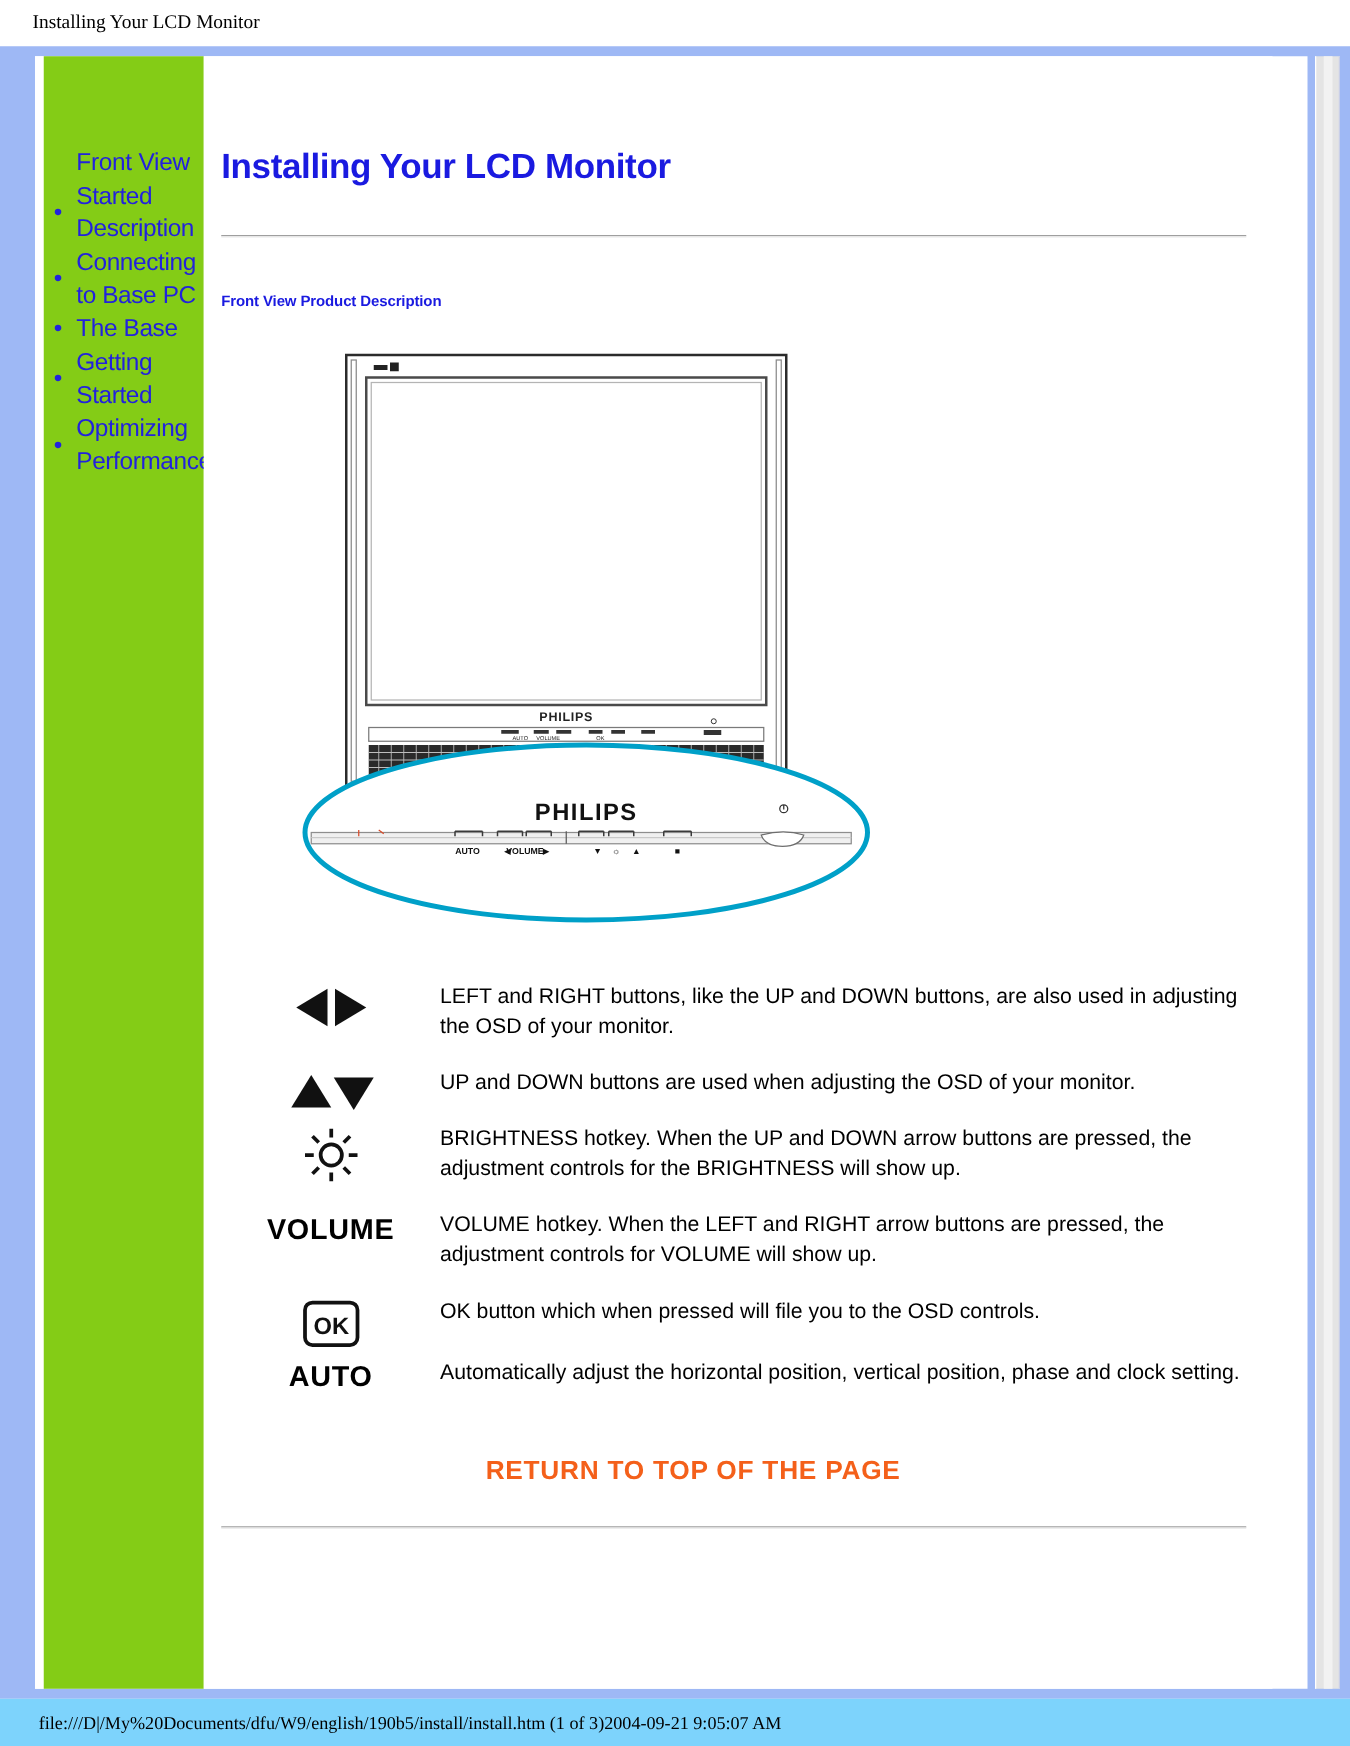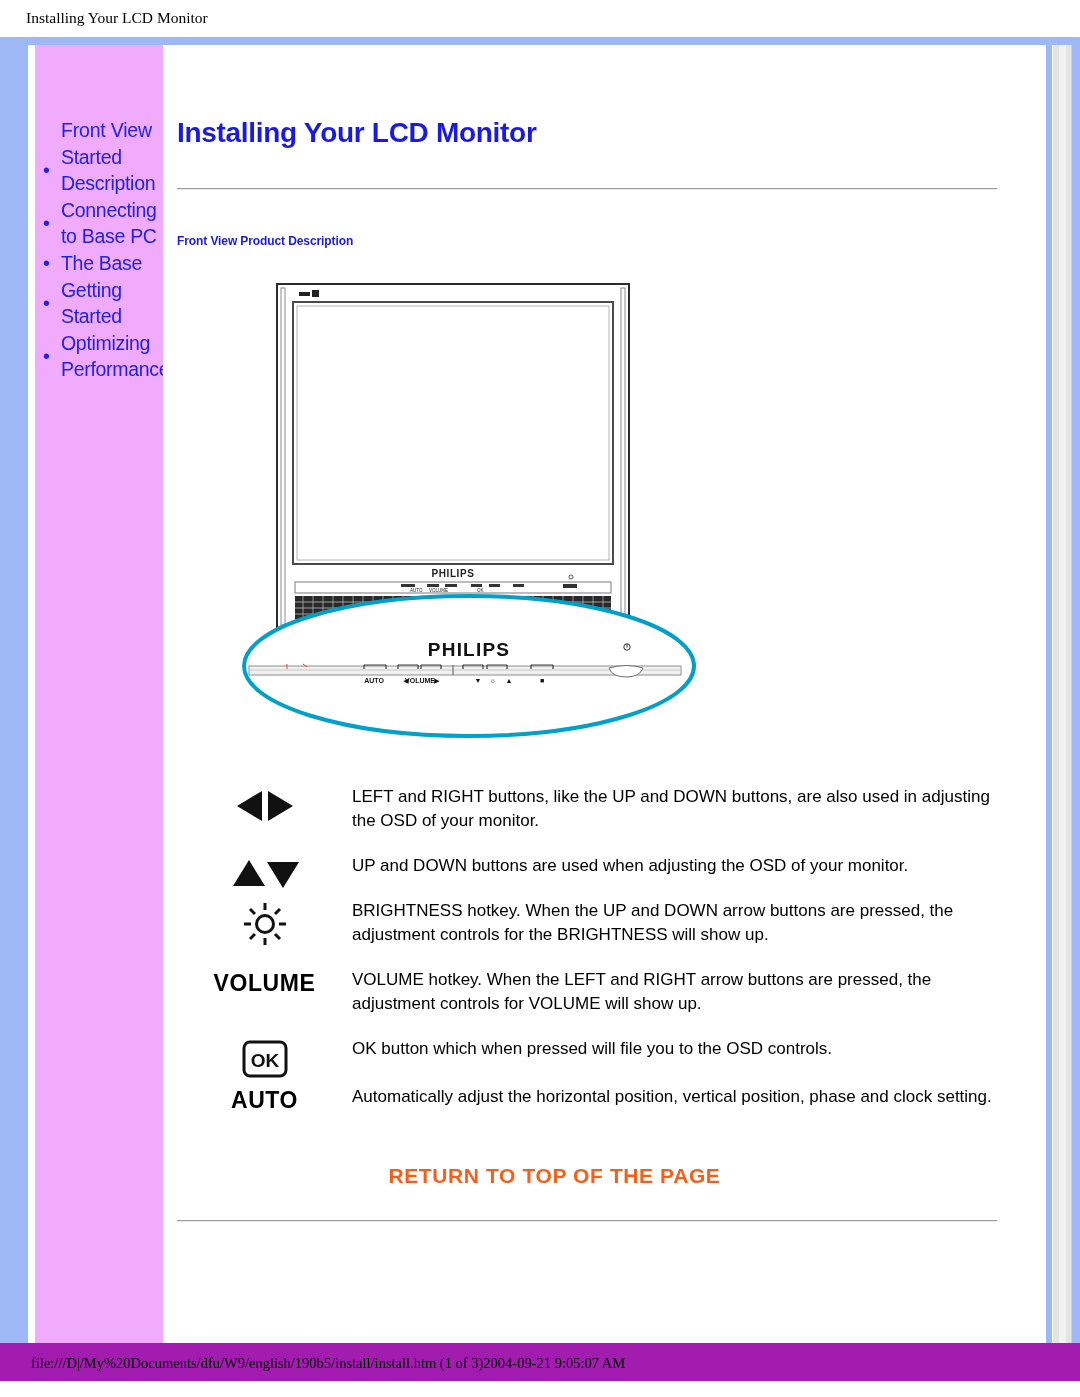--- a/index.html
+++ b/index.html
@@ -19,23 +19,23 @@
     width: 1080px; height: 37px;
     background: #ffffff;
     box-sizing: border-box;
     padding: 9px 0 0 26px;
     font-family: "Liberation Serif", serif;
     font-size: 15.5px;
     color: #000000;
     white-space: nowrap;
   }
   .print-footer {
-    position: absolute; left: 0; bottom: 16px;
+    position: absolute; left: 0; bottom: 0;
     width: 1080px; height: 38px;
-    background: #a21caf;
+    background: #7dd3fc;
     box-sizing: border-box;
     padding: 12px 0 0 31px;
     font-family: "Liberation Serif", serif;
     font-size: 14.5px;
     color: #000000;
     white-space: nowrap;
   }
 
   
   .page-frame {
@@ -59,21 +59,21 @@
     left: 28px; top: 8px;
     width: 7px; height: 1306px;
     background: #ffffff;
   }
 
   
   .sidebar {
     position: absolute;
     left: 35px; top: 8px;
     width: 128px; height: 1306px;
-    background: #f0abfc;
+    background: #84cc16;
     box-sizing: border-box;
     padding: 72px 0 0 0;
   }
   .sidebar-inner {
     padding: 0 4px 0 8px;
   }
   .nav-first {
     color: #2222dd;
     font-size: 19.5px;
     line-height: 26px;

